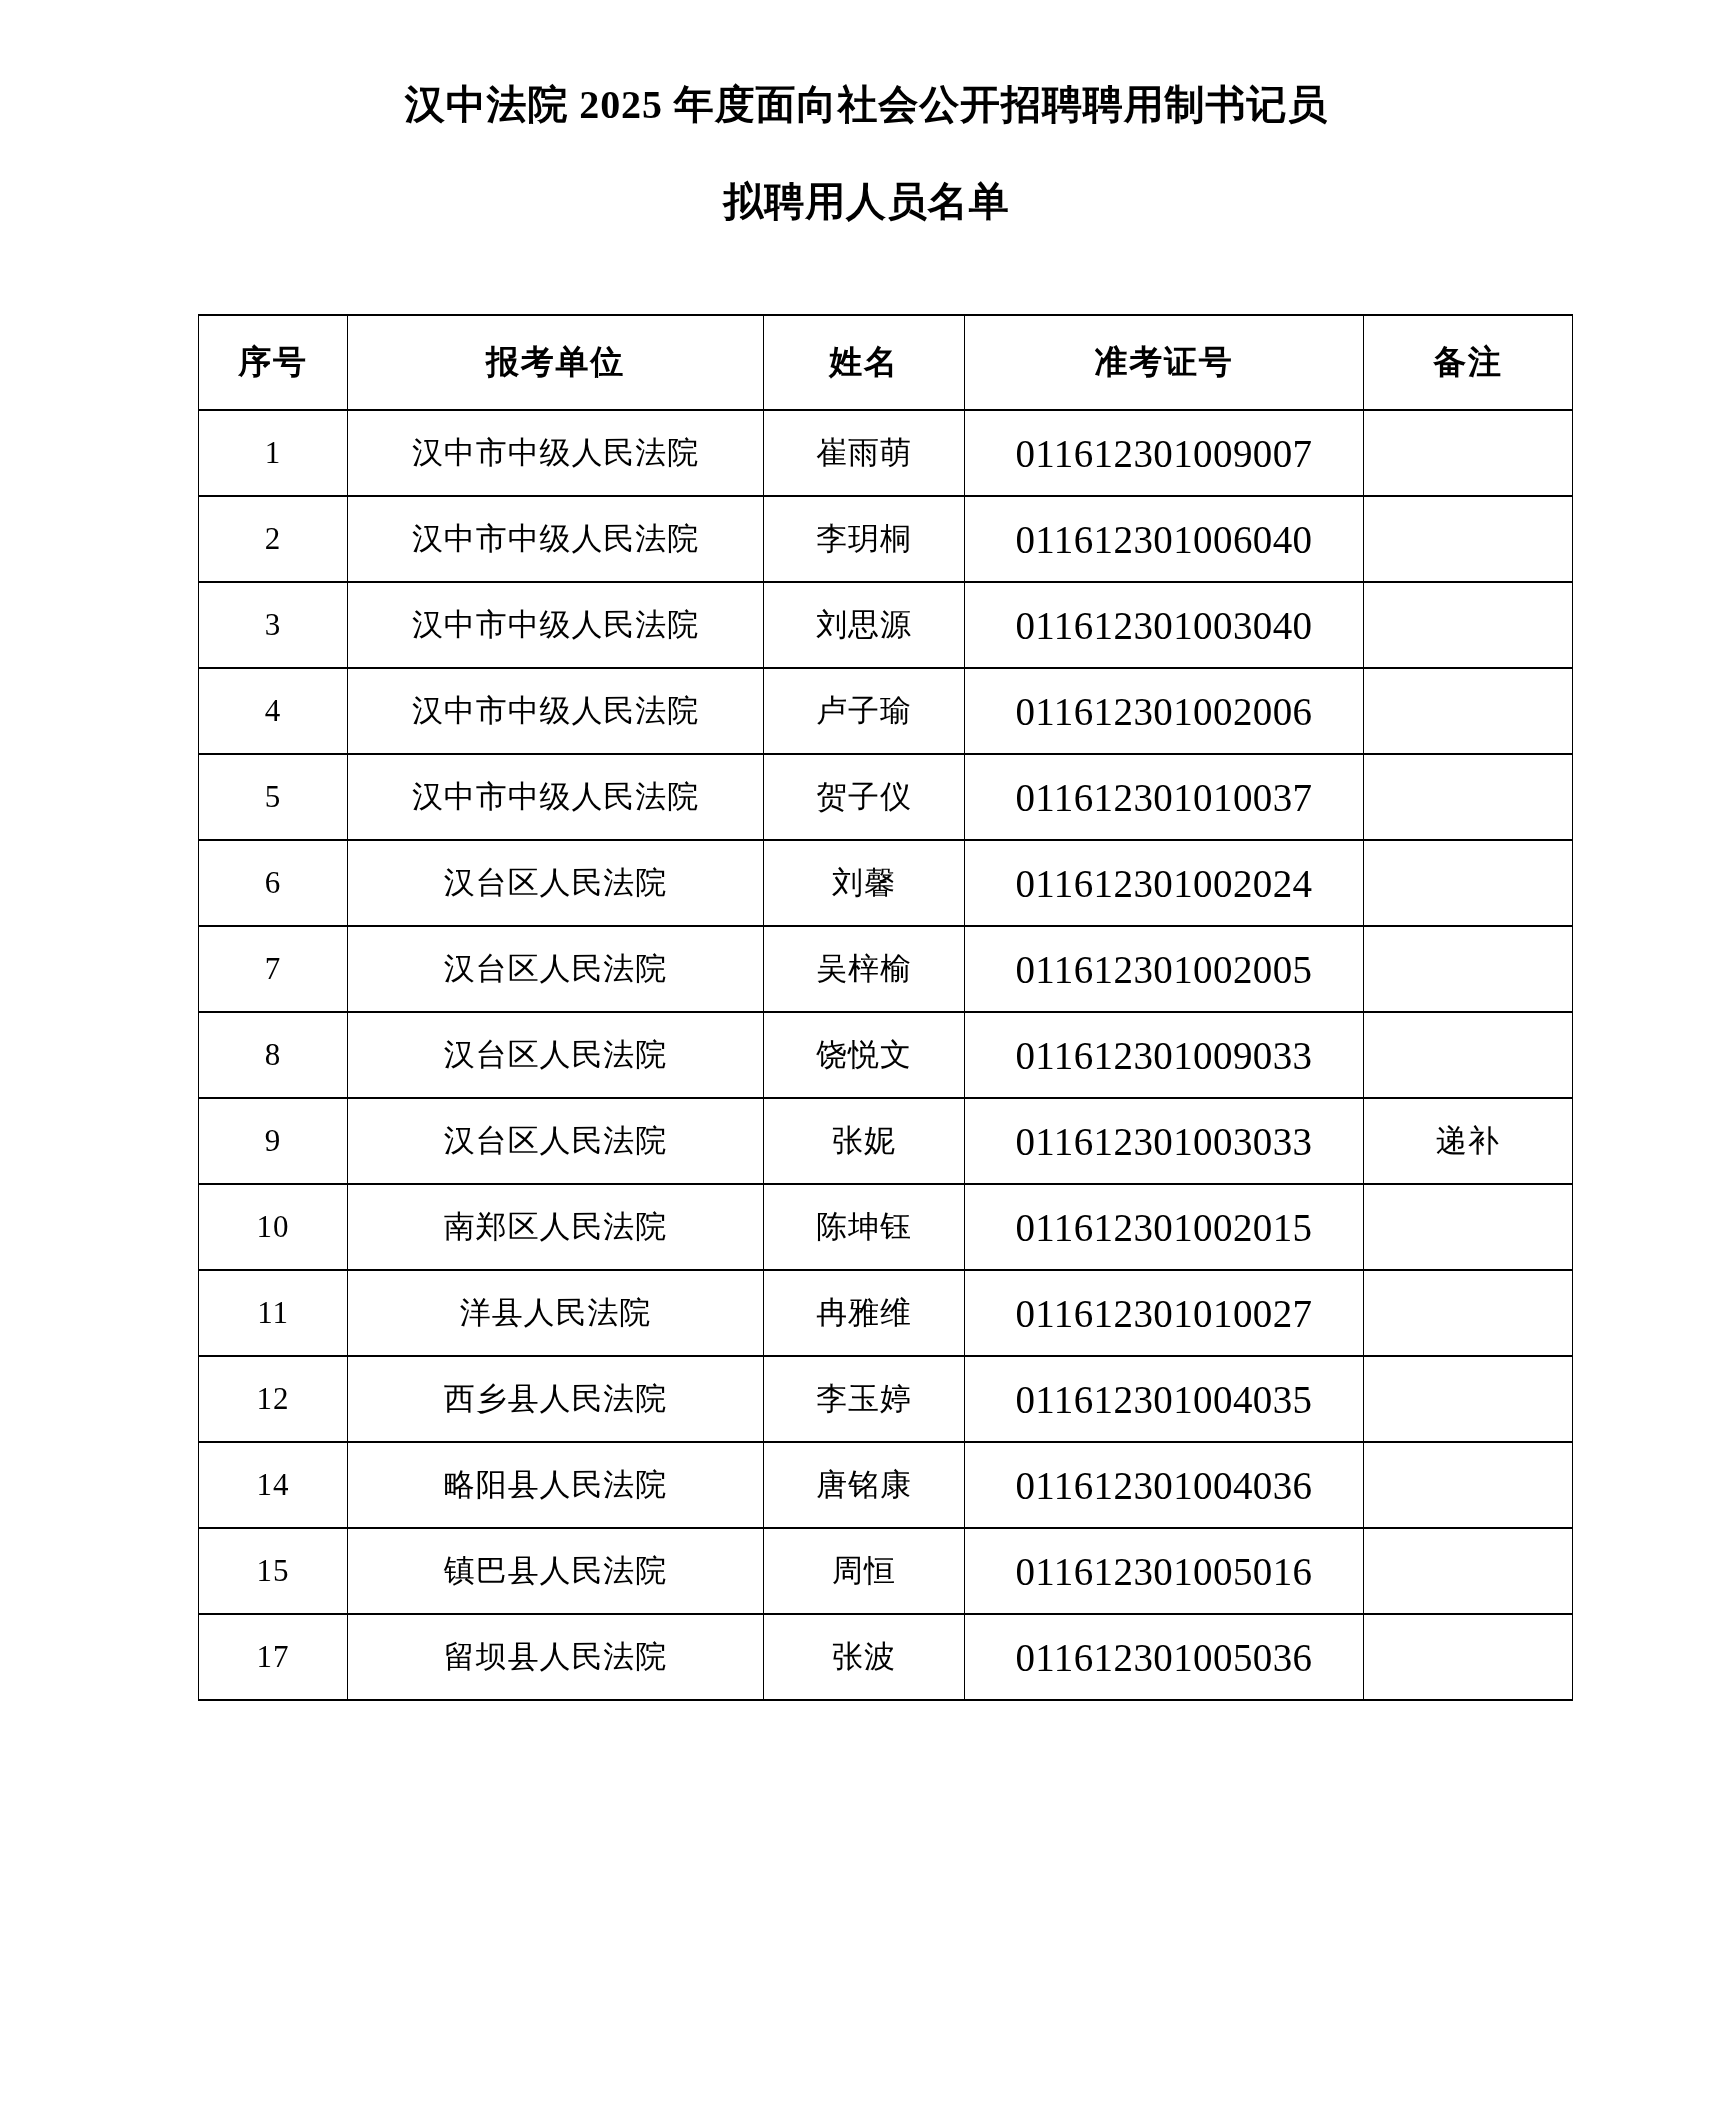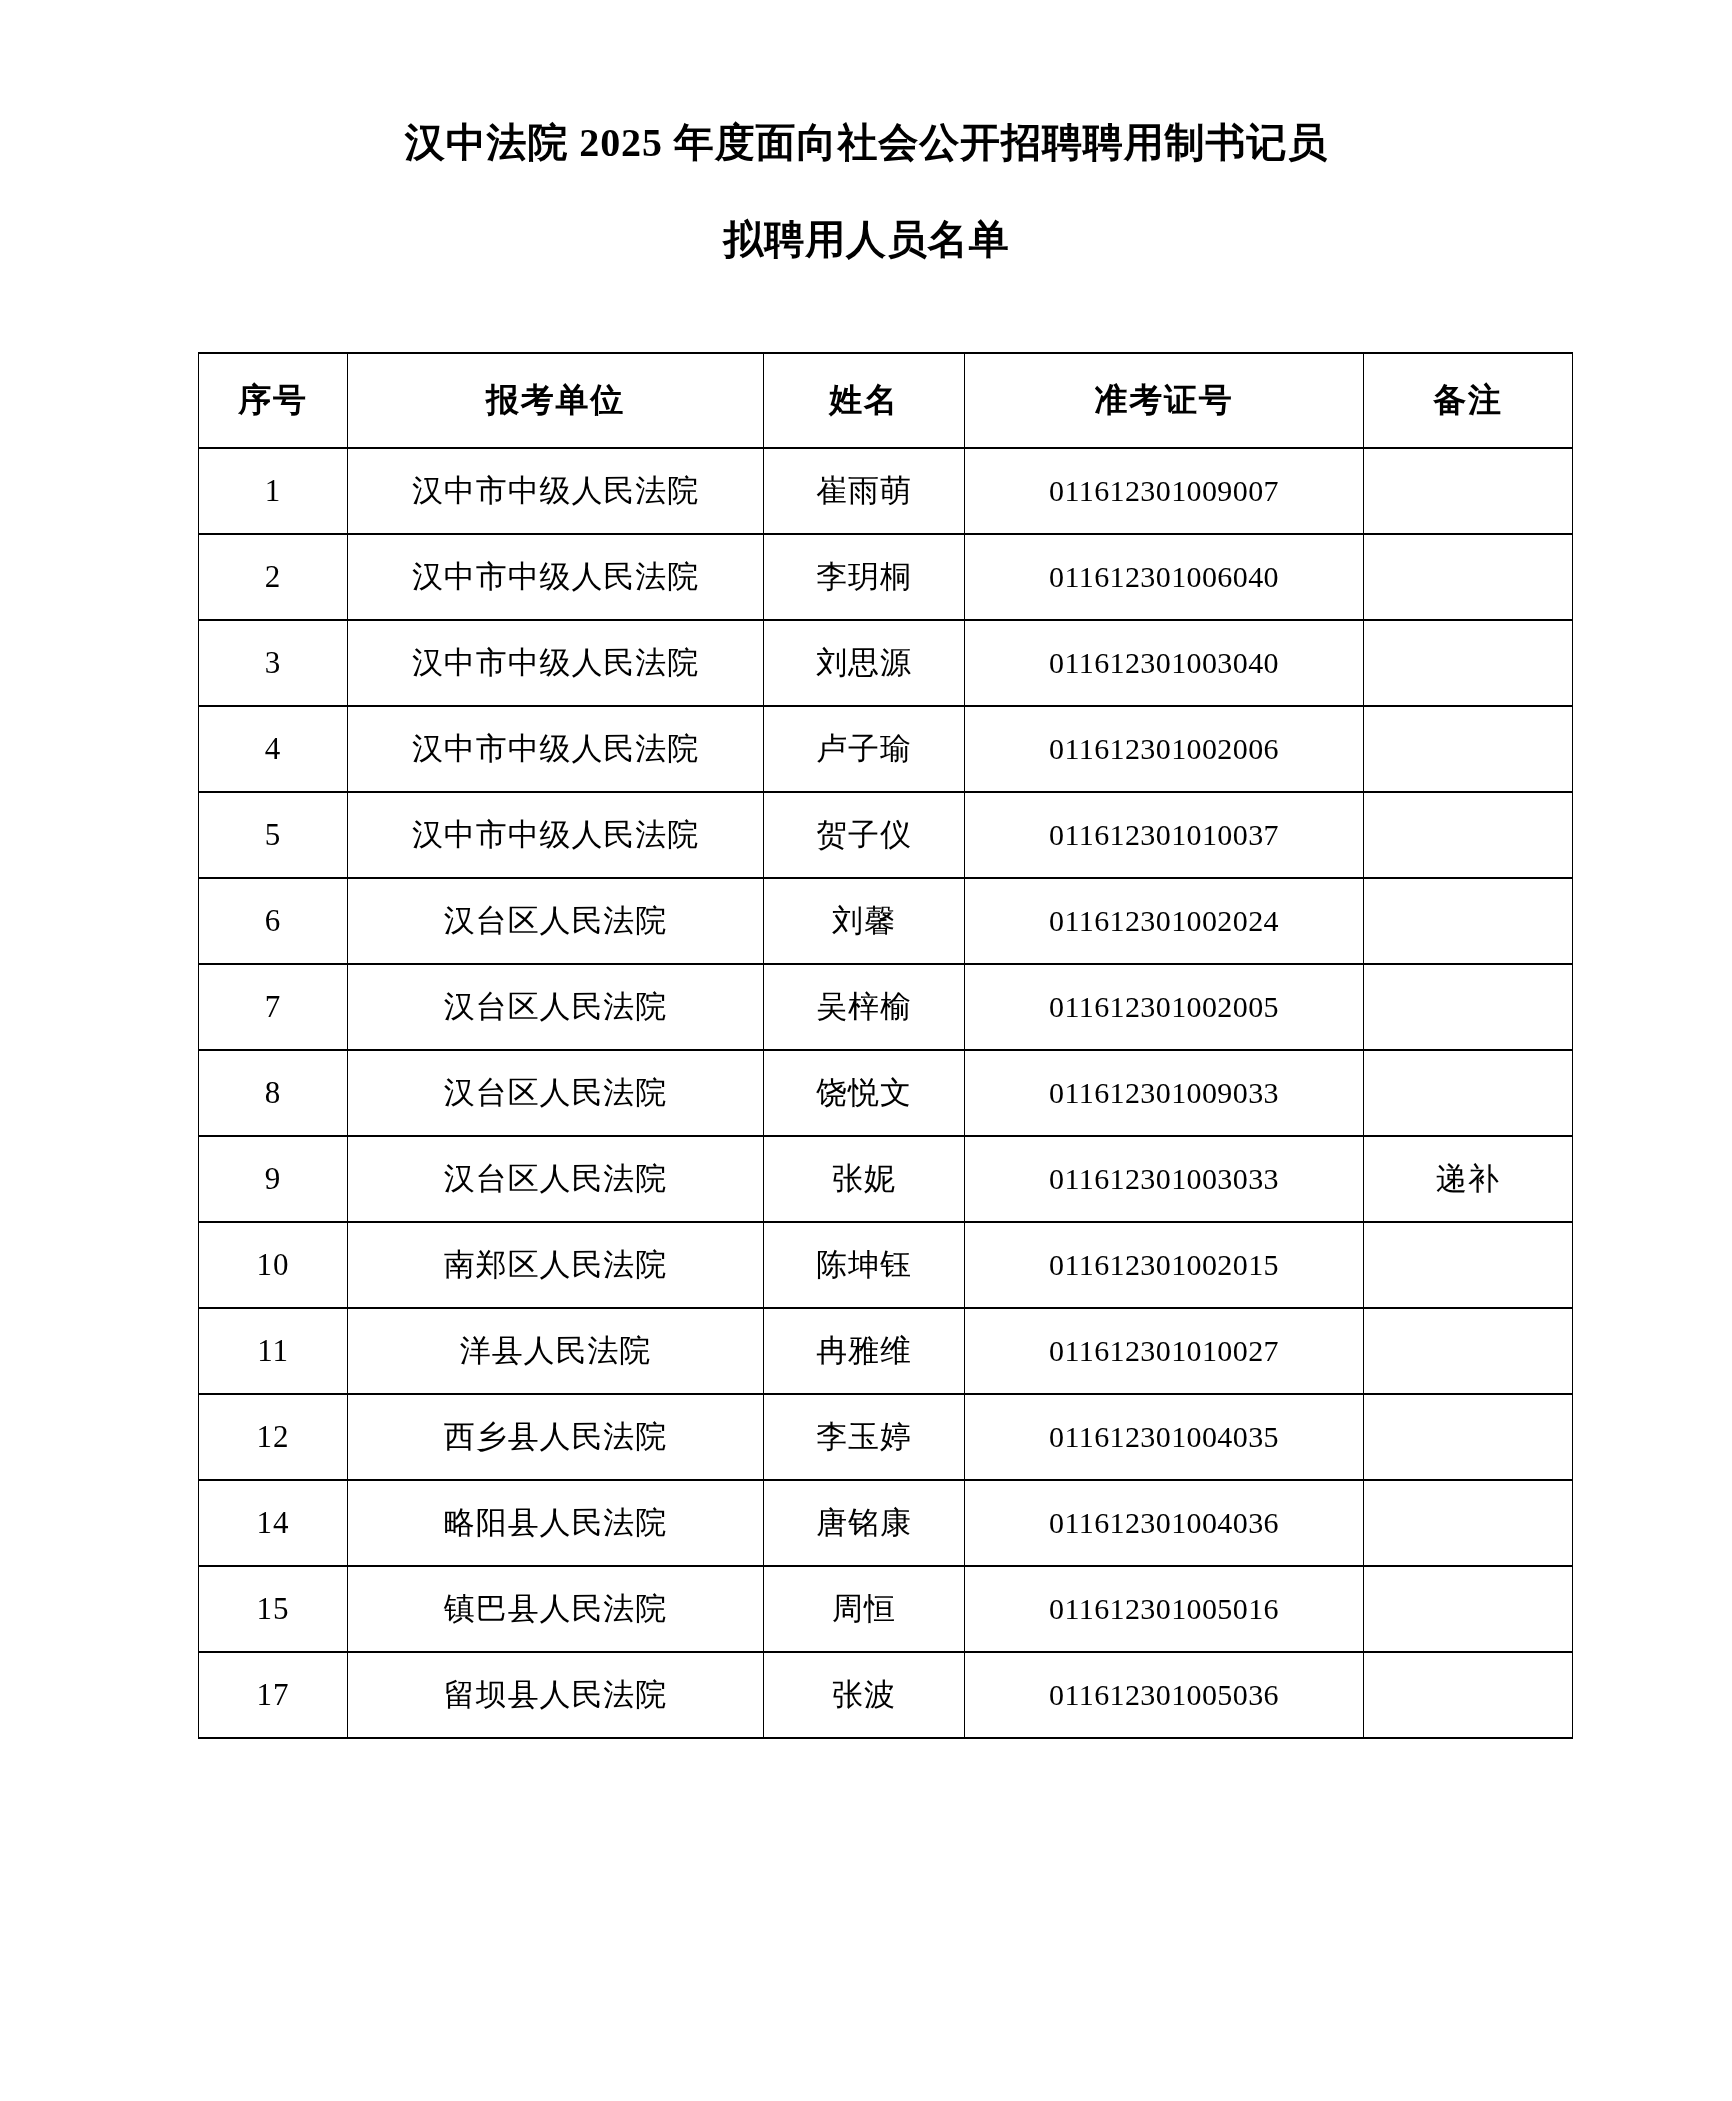--- a/index.html
+++ b/index.html
@@ -10,21 +10,21 @@
   .page {
     position: relative;
     width: 1733px;
     height: 2101px;
     background: #ffffff;
     color: #000000;
     font-family: "Liberation Serif", "DejaVu Serif", serif;
     overflow: hidden;
   }
   .title-block {
-    padding-top: 117px;
+    padding-top: 79px;
     text-align: center;
   }
   .title-line {
     font-size: 40px;
     font-weight: bold;
     line-height: 52px;
     letter-spacing: 0.9px;
     color: #000000;
   }
   .title-line.second {
@@ -63,21 +63,21 @@
     font-size: 33px;
     letter-spacing: 1.7px;
   }
   table.roster td {
     height: 84px;
     font-family: "Liberation Serif", "DejaVu Serif", serif;
     font-size: 31px;
     letter-spacing: 0.9px;
   }
   table.roster td.col-ticket {
-    font-size: 30px;
+    font-size: 39px;
     letter-spacing: 0.4px;
   }
 </style>
 </head>
 <body>
 
 <div class="page">
 
   <div class="title-block">
     <div class="title-line">汉中法院 2025 年度面向社会公开招聘聘用制书记员</div>

